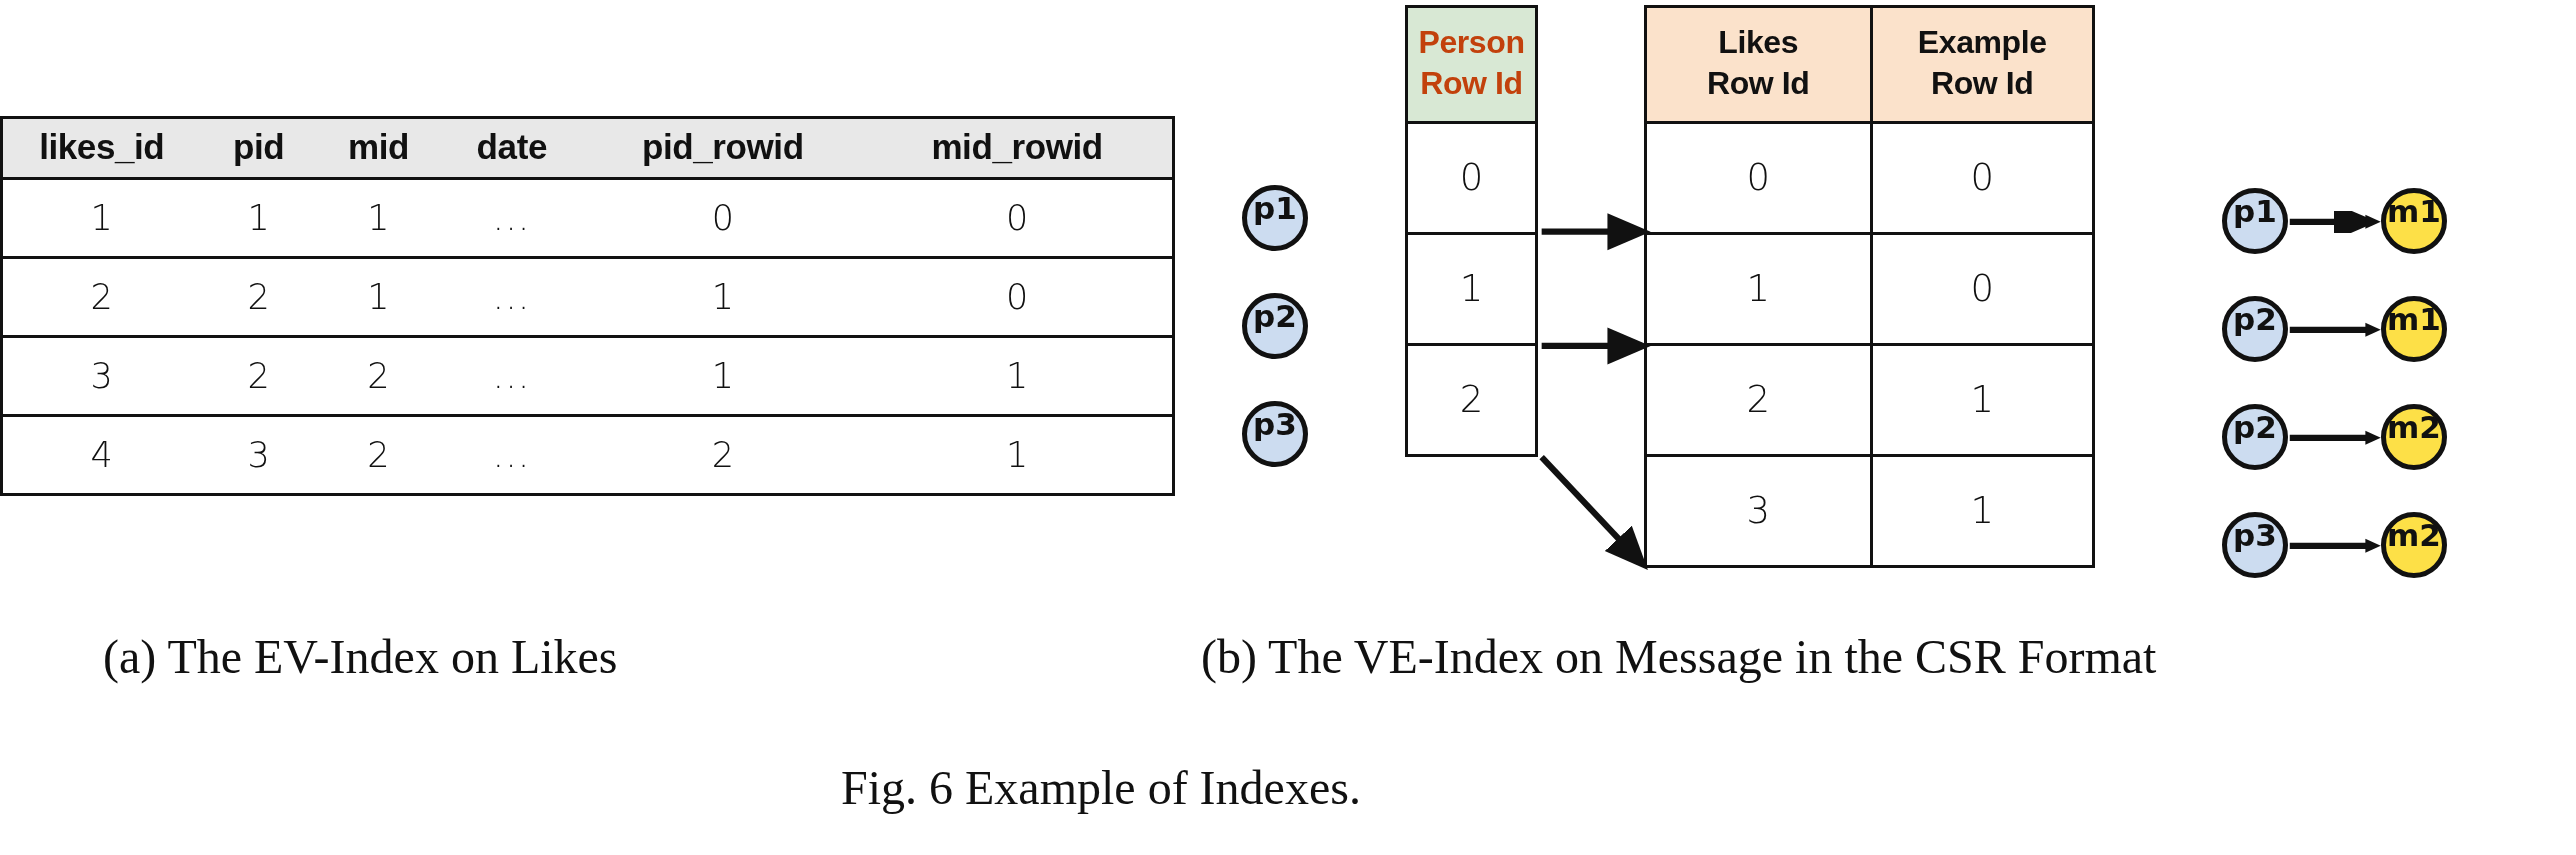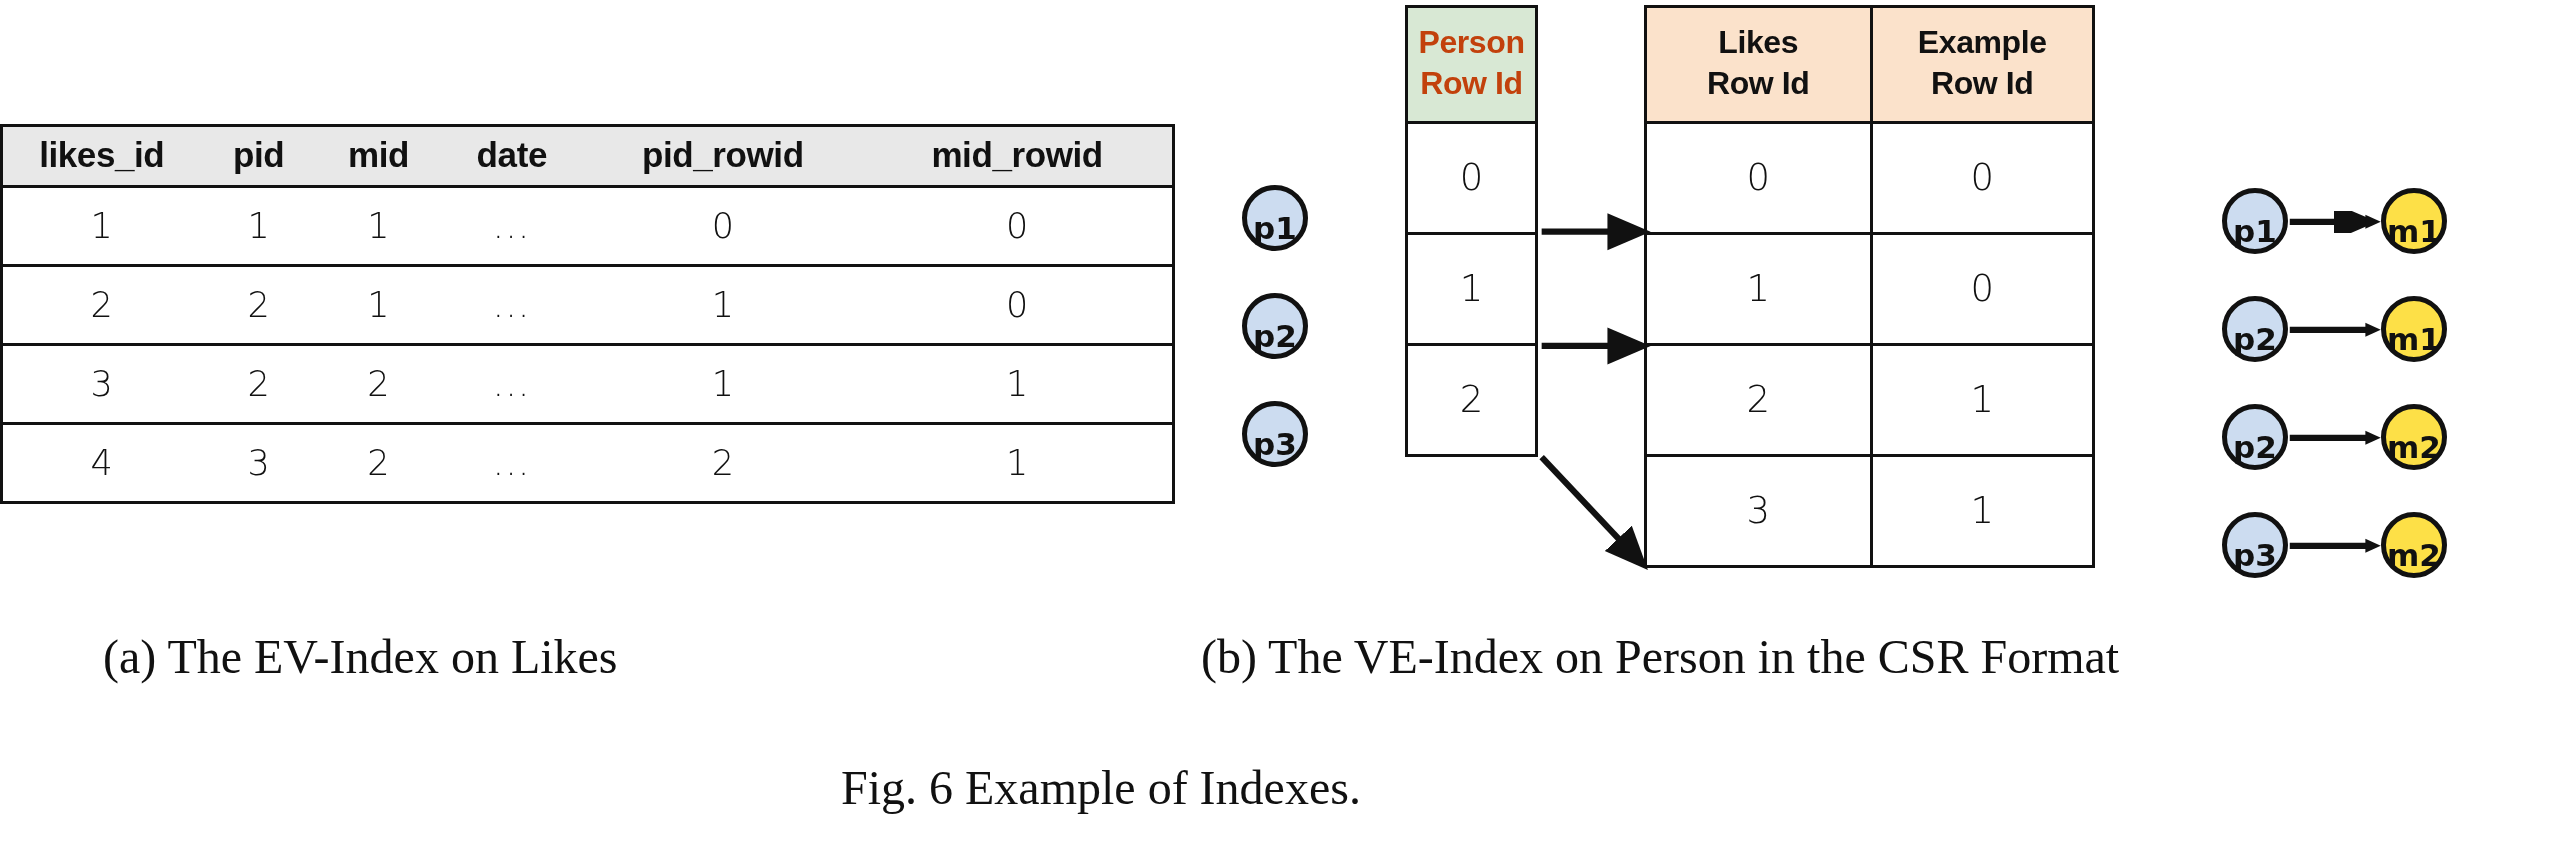--- a/index.html
+++ b/index.html
@@ -12,21 +12,21 @@
     height: 855px;
     position: relative;
     font-family: "Liberation Sans", sans-serif;
     overflow: hidden;
   }
 
   
   #ev-table {
     position: absolute;
     left: 0px;
-    top: 124px;
+    top: 116px;
     width: 1175px;
     border: 3.9px solid #111111;
     border-collapse: collapse;
     box-sizing: border-box;
     background: #ffffff;
   }
   #ev-table table {
     border-collapse: collapse;
     width: 100%;
     table-layout: fixed;
@@ -70,21 +70,21 @@
   }
 
   .node {
     position: absolute;
     width: 66px;
     height: 66px;
     border-radius: 50%;
     border: 5.4px solid #111111;
     box-sizing: border-box;
     display: flex;
-    align-items: flex-end;
+    align-items: flex-start;
     justify-content: center;
     font-size: 31px;
     font-weight: bold;
     color: #111111;
     font-family: "DejaVu Sans", sans-serif;
   }
   .node.p { background: #ccdcf0; }
   .node.m { background: #fde047; }
 
   
@@ -356,15 +356,15 @@
       <path d="M100,5 L120,14 L100,23 z" fill="#111111"></path>
     </svg>
     <div class="node m" style="position:absolute; left:159px; top:0px;">
       <span>m2</span>
     </div>
   </div>
 
 </div>
 
 <div class="sub-caption" id="caption-a">(a) The EV-Index on Likes</div>
-<div class="sub-caption" id="caption-b">(b) The VE-Index on Person in the CSR Format</div>
+<div class="sub-caption" id="caption-b">(b) The VE-Index on Message in the CSR Format</div>
 <div id="fig-caption">Fig. 6 Example of Indexes.</div>
 
 
 </body></html>

